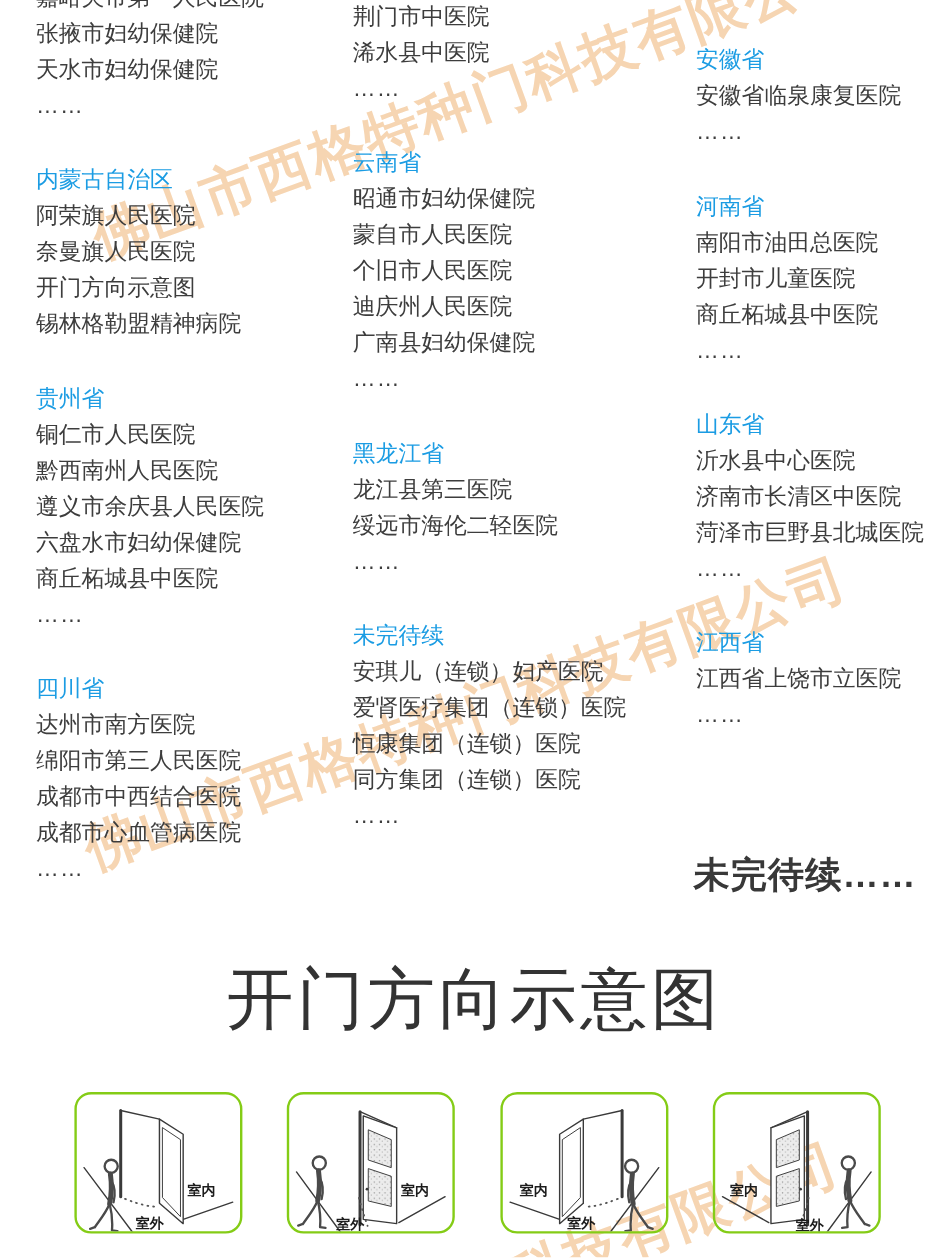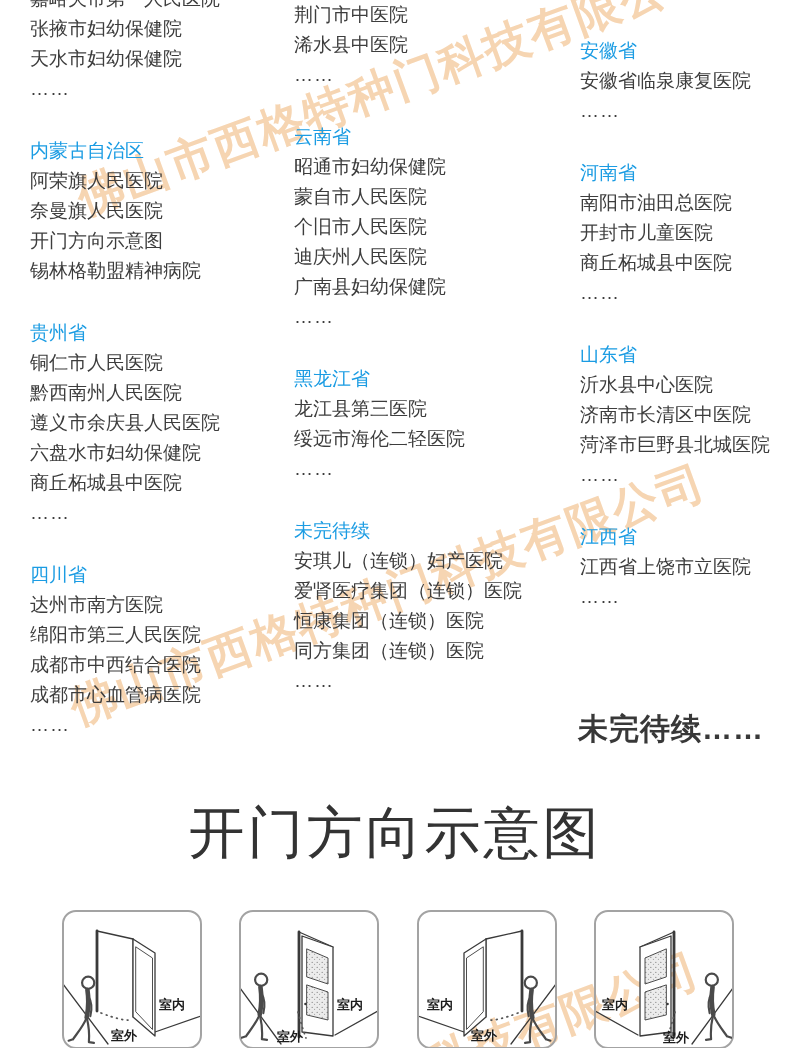--- a/index.html
+++ b/index.html
@@ -30,22 +30,22 @@
   .tbc{
     position:absolute;left:578px;top:688px;z-index:2;
     font-size:30px;font-weight:bold;color:#383838;white-space:nowrap;letter-spacing:1px;margin-top:21px;
   }
   
   .diagram-title{
     position:absolute;left:0;top:796px;width:790px;z-index:2;text-align:center;
     font-size:56px;font-weight:400;color:#333333;letter-spacing:3px;
   }
   .diagram-box{
-    position:absolute;top:910px;width:140px;height:139px;box-sizing:border-box;
-    border:2px solid #a3a3a3;border-radius:14px;z-index:2;background:transparent;
+    position:absolute;top:910px;width:140px;height:118px;box-sizing:border-box;
+    border:2px solid #84cc16;border-radius:14px;z-index:2;background:transparent;
   }
   #box1{left:62px;} #box2{left:239px;} #box3{left:417px;} #box4{left:594px;}
   .diagram-box svg{display:block;width:100%;height:100%;}
   .ink{stroke:#3a3a3a;stroke-width:1.3;fill:none;stroke-linecap:round;stroke-linejoin:round;}
   .jamb{stroke-width:2.8;}
   .doorface{fill:#ffffff;}
   .pane{stroke-width:.9;}
   .swing{stroke:#555;stroke-width:1.7;stroke-dasharray:.8 4.6;stroke-linecap:round;fill:none;}
   .room-label{font-size:13px;font-weight:bold;fill:#1c1c1c;font-family:"Liberation Sans","DejaVu Sans",sans-serif;}
   .defs-svg{position:absolute;width:0;height:0;overflow:hidden;}

